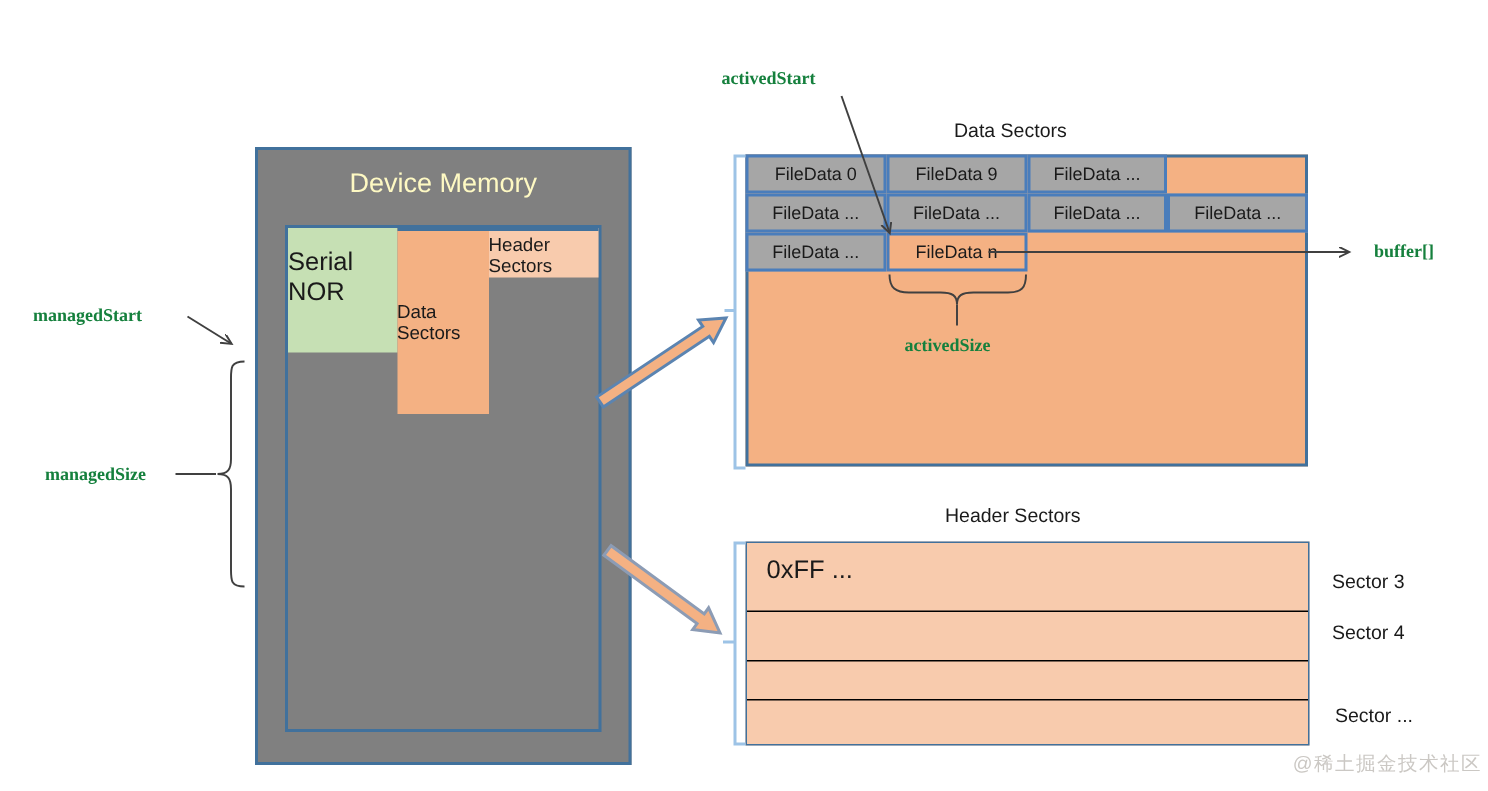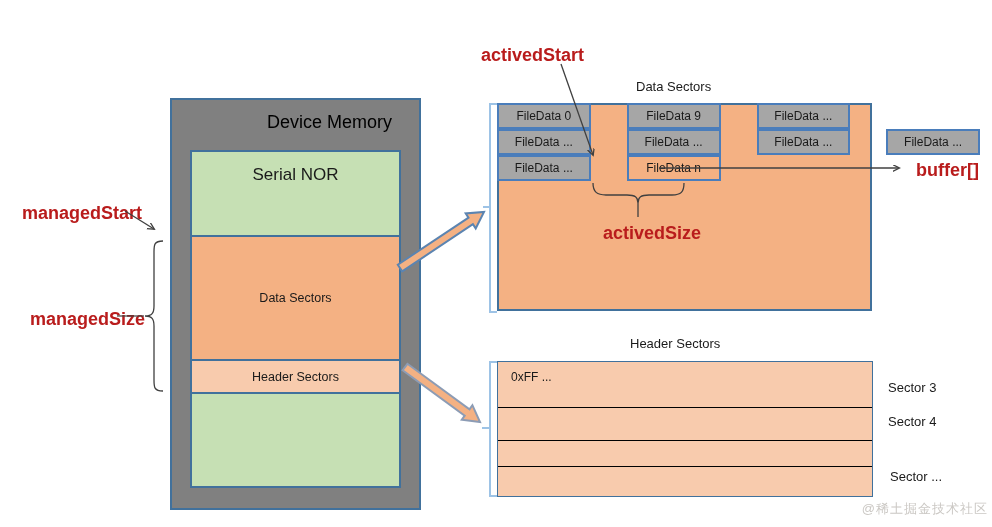--- a/index.html
+++ b/index.html
@@ -3,41 +3,41 @@
 <meta charset="utf-8">
 <style>
   html,body{margin:0;padding:0;background:#fff;}
   .stage{
     position:relative;width:992px;height:527px;background:#fff;overflow:hidden;
     font-family:"Liberation Sans",sans-serif;color:#1a1a1a;
   }
   .abs{position:absolute;}
   
   .device-box{left:170px;top:98px;width:251px;height:412px;background:#808080;border:2px solid #41719c;box-sizing:border-box;}
-  .device-title{position:absolute;left:0;top:12px;width:100%;text-align:center;color:#000000;font-size:18px;margin-left:34px;}
-  .mem-stack{position:absolute;left:18px;top:50px;width:211px;height:338px;border:2px solid #41719c;box-sizing:border-box;display:flex;flex-direction:column;justify-content:flex-end;}
+  .device-title{position:absolute;left:0;top:12px;width:100%;text-align:center;color:#fef9c3;font-size:18px;}
+  .mem-stack{position:absolute;left:18px;top:50px;width:211px;height:338px;border:2px solid #41719c;box-sizing:border-box;display:flex;flex-direction:row;justify-content:flex-end;}
   .mem-sec{box-sizing:border-box;display:flex;align-items:center;justify-content:center;font-size:12.5px;}
   .sec-serial{height:83px;background:#c6e0b4;align-items:flex-start;padding-top:13px;font-size:17px;}
   .sec-data{height:124px;background:#f4b183;border-top:2px solid #41719c;}
   .sec-header{height:33px;background:#f8cbad;border-top:2px solid #41719c;}
   .sec-free{height:96px;background:#c6e0b4;border-top:2px solid #41719c;flex:1;}
   
-  .blabel{color:#b91c1c;font-weight:bold;font-size:18px;white-space:nowrap;}
+  .blabel{color:#15803d;font-weight:bold;font-size:12px;white-space:nowrap;font-family:Liberation Serif, serif;}
   .ptitle{font-size:13px;white-space:nowrap;}
   
   .data-panel{left:497px;top:103px;width:375px;height:208px;background:#f4b183;border:2px solid #41719c;box-sizing:border-box;}
-  .frow{position:absolute;left:-2px;display:flex;gap:36px;}
+  .frow{position:absolute;left:-2px;display:flex;}
   .fcell{box-sizing:border-box;width:93.75px;height:26px;border:2px solid #4a7dbb;background:#a6a6a6;
          display:flex;align-items:center;justify-content:center;font-size:12px;}
   .fcell.hl{background:#f4b183;}
   
   .hdr-panel{left:497px;top:361px;width:376px;height:136px;background:#f8cbad;border:1.5px solid #41719c;box-sizing:border-box;}
   .hrow{box-sizing:border-box;width:100%;}
   .hrow.sep{border-bottom:1px solid #000;}
-  .hrow1{height:46px;font-size:12px;padding:8px 0 0 13px;}
+  .hrow1{height:46px;font-size:17px;padding:8px 0 0 13px;}
   .hrow2{height:33px;}
   .hrow3{height:26px;}
   .hrow4{height:28px;}
   .sector-label{font-size:13px;white-space:nowrap;}
   .watermark{right:4px;top:500px;font-size:13px;color:#cbc8c4;letter-spacing:1px;}
   svg.overlay{position:absolute;left:0;top:0;pointer-events:none;}
 </style>
 </head>
 <body>
 

